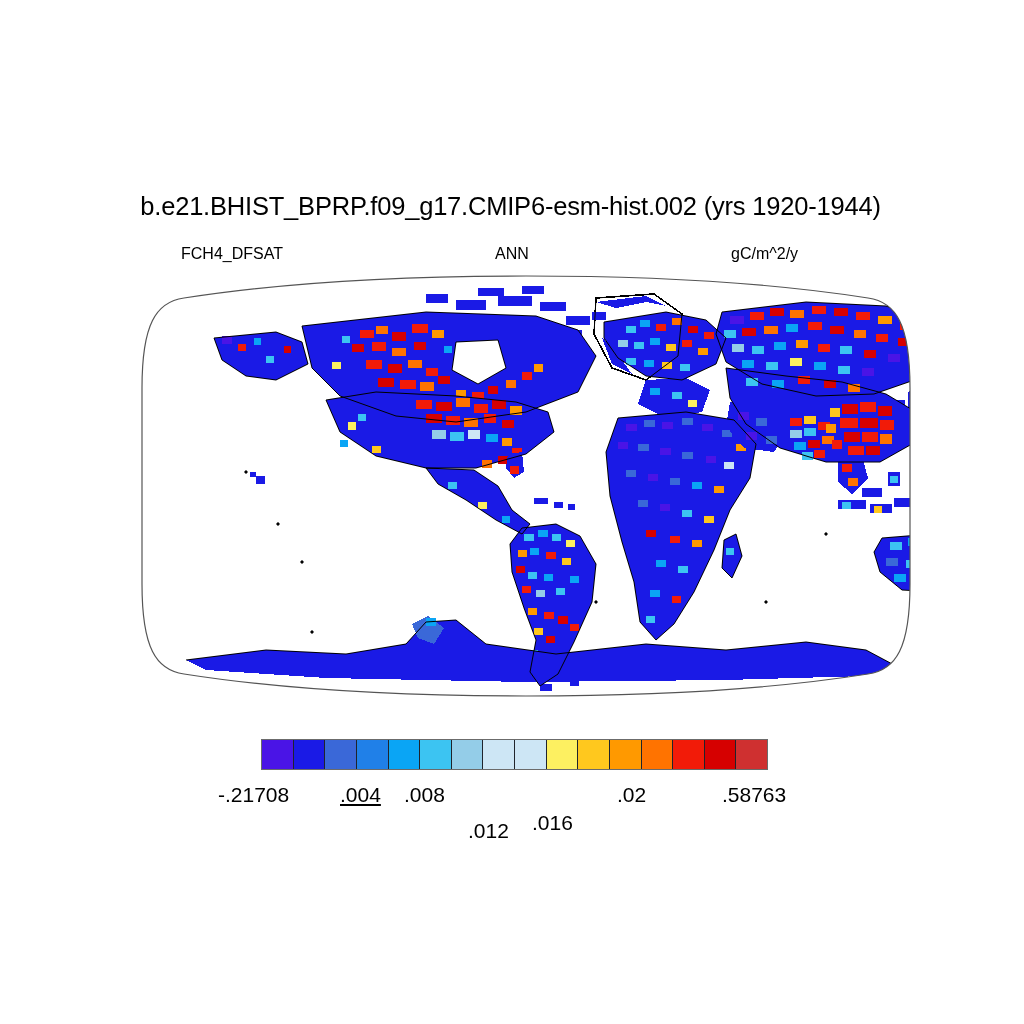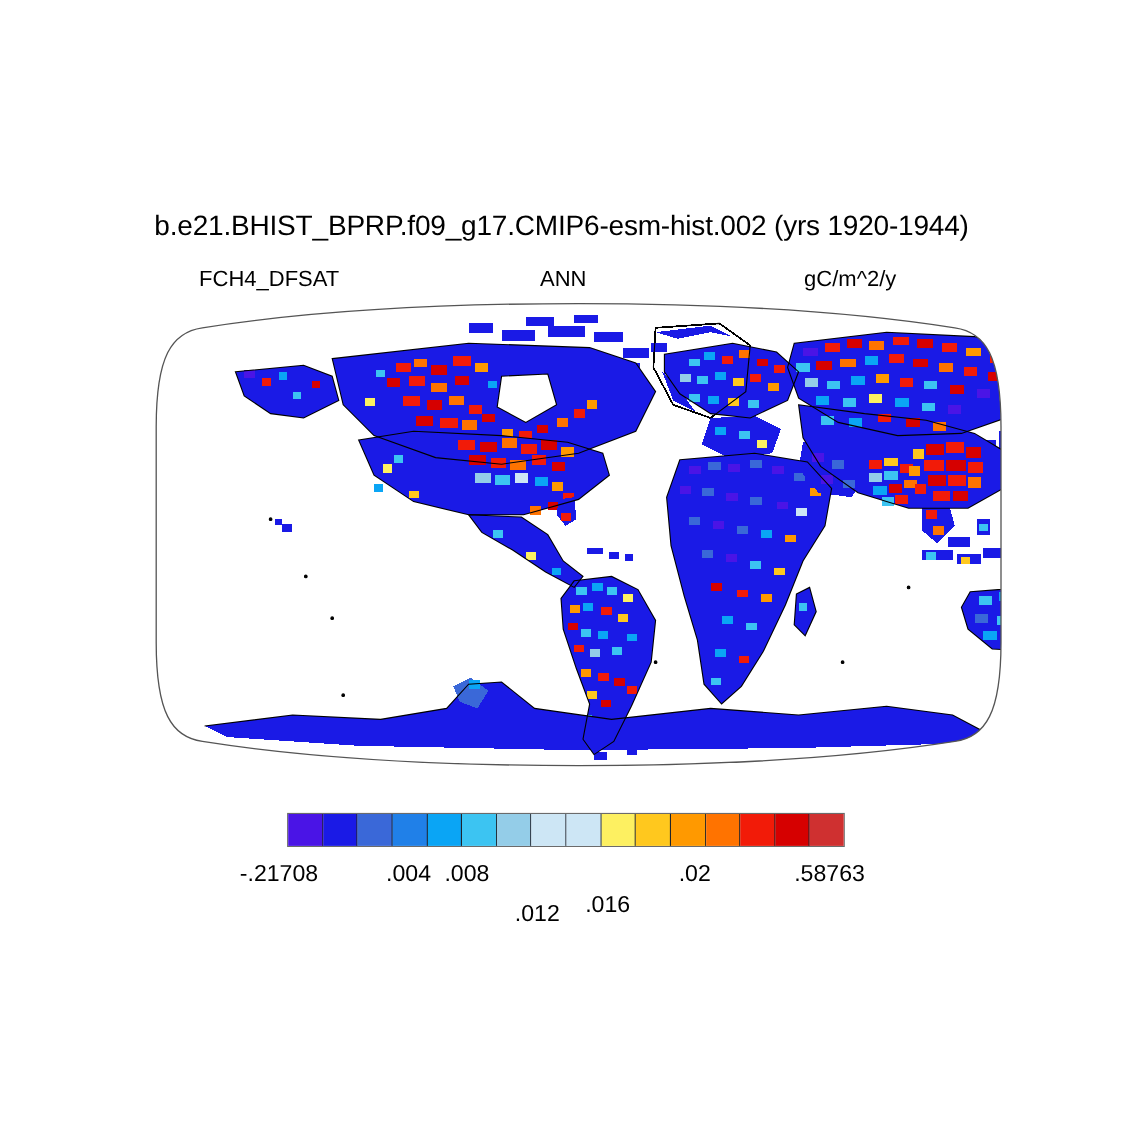--- a/index.html
+++ b/index.html
@@ -4,21 +4,21 @@
 <style>
   html,body{margin:0;padding:0;background:#fff;}
   body{width:1024px;height:1024px;position:relative;overflow:hidden;
        font-family:"Liberation Sans",sans-serif;color:#000;}
 
   #figure{position:absolute;left:0;top:0;width:1024px;height:1024px;}
 
   
   #main-title{position:absolute;left:0;top:192px;width:1021px;text-align:center;
               font-size:25.5px;line-height:28px;white-space:nowrap;letter-spacing:-0.2px;}
-  .sub{position:absolute;top:243px;font-size:20px;line-height:22px;white-space:nowrap;}
+  .sub{position:absolute;top:243px;font-size:16px;line-height:22px;white-space:nowrap;}
   #sub-left{left:181px;}
   #sub-center{left:0;width:1024px;text-align:center;}
   #sub-right{left:731px;}
 
   
   #map-area{position:absolute;left:126px;top:272px;width:800px;height:428px;}
   #map-svg{display:block;width:800px;height:428px;}
 
   
   #colorbar{position:absolute;left:261px;top:739px;width:507px;height:31px;
@@ -489,21 +489,21 @@
       <div class="cb-cell" style="background: rgb(253, 240, 97);"></div>
       <div class="cb-cell" style="background: rgb(255, 200, 30);"></div>
       <div class="cb-cell" style="background: rgb(255, 153, 0);"></div>
       <div class="cb-cell" style="background: rgb(255, 115, 0);"></div>
       <div class="cb-cell" style="background: rgb(242, 27, 8);"></div>
       <div class="cb-cell" style="background: rgb(214, 0, 0);"></div>
       <div class="cb-cell" style="background: rgb(207, 48, 48);"></div>
     </div>
   <div id="cb-labels">
       <div class="cb-label" style="left: 218px;">-.21708</div>
-      <div class="cb-label" style="left: 351px;">.004</div>
+      <div class="cb-label" style="left: 340px; text-decoration: underline;">.004</div>
       <div class="cb-label" style="left: 404px;">.008</div>
       <div class="cb-label" style="left: 468px; margin-top: 36px;">.012</div>
       <div class="cb-label" style="left: 532px; margin-top: 28px;">.016</div>
       <div class="cb-label" style="left: 617px;">.02</div>
       <div class="cb-label" style="left: 722px; text-align: center;">.58763</div>
     </div>
 
 </div>
 
 </body></html>

